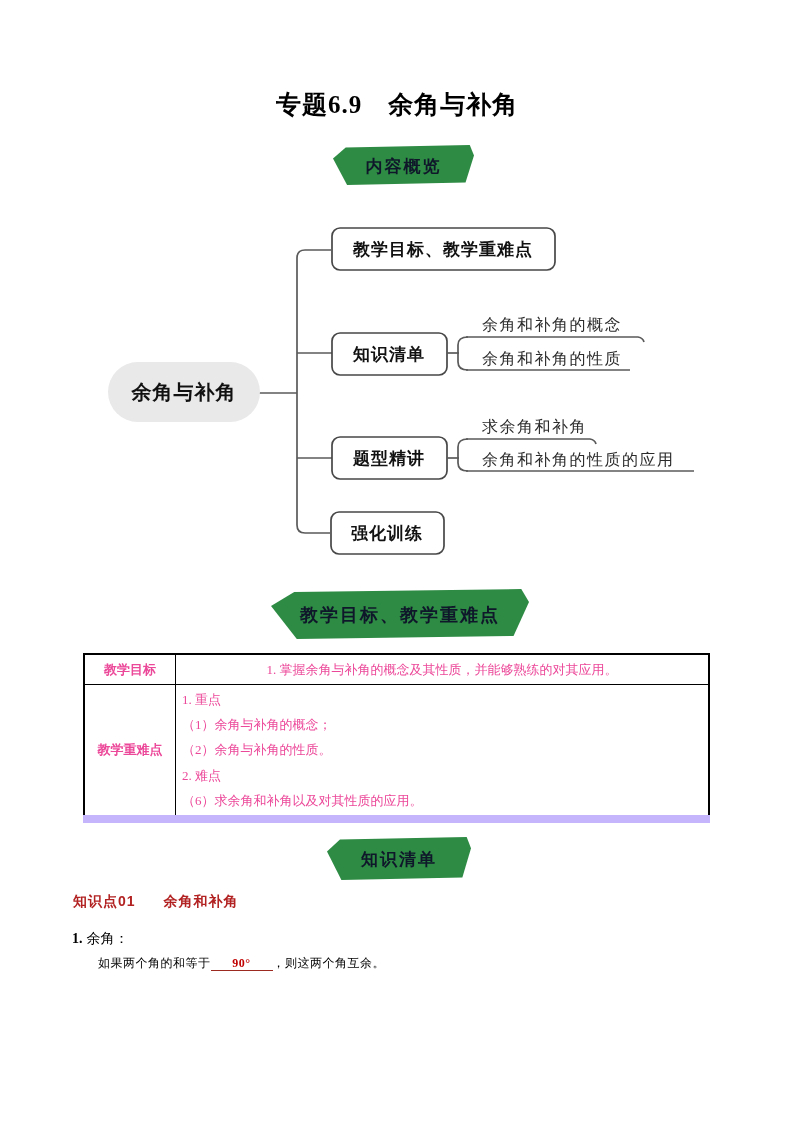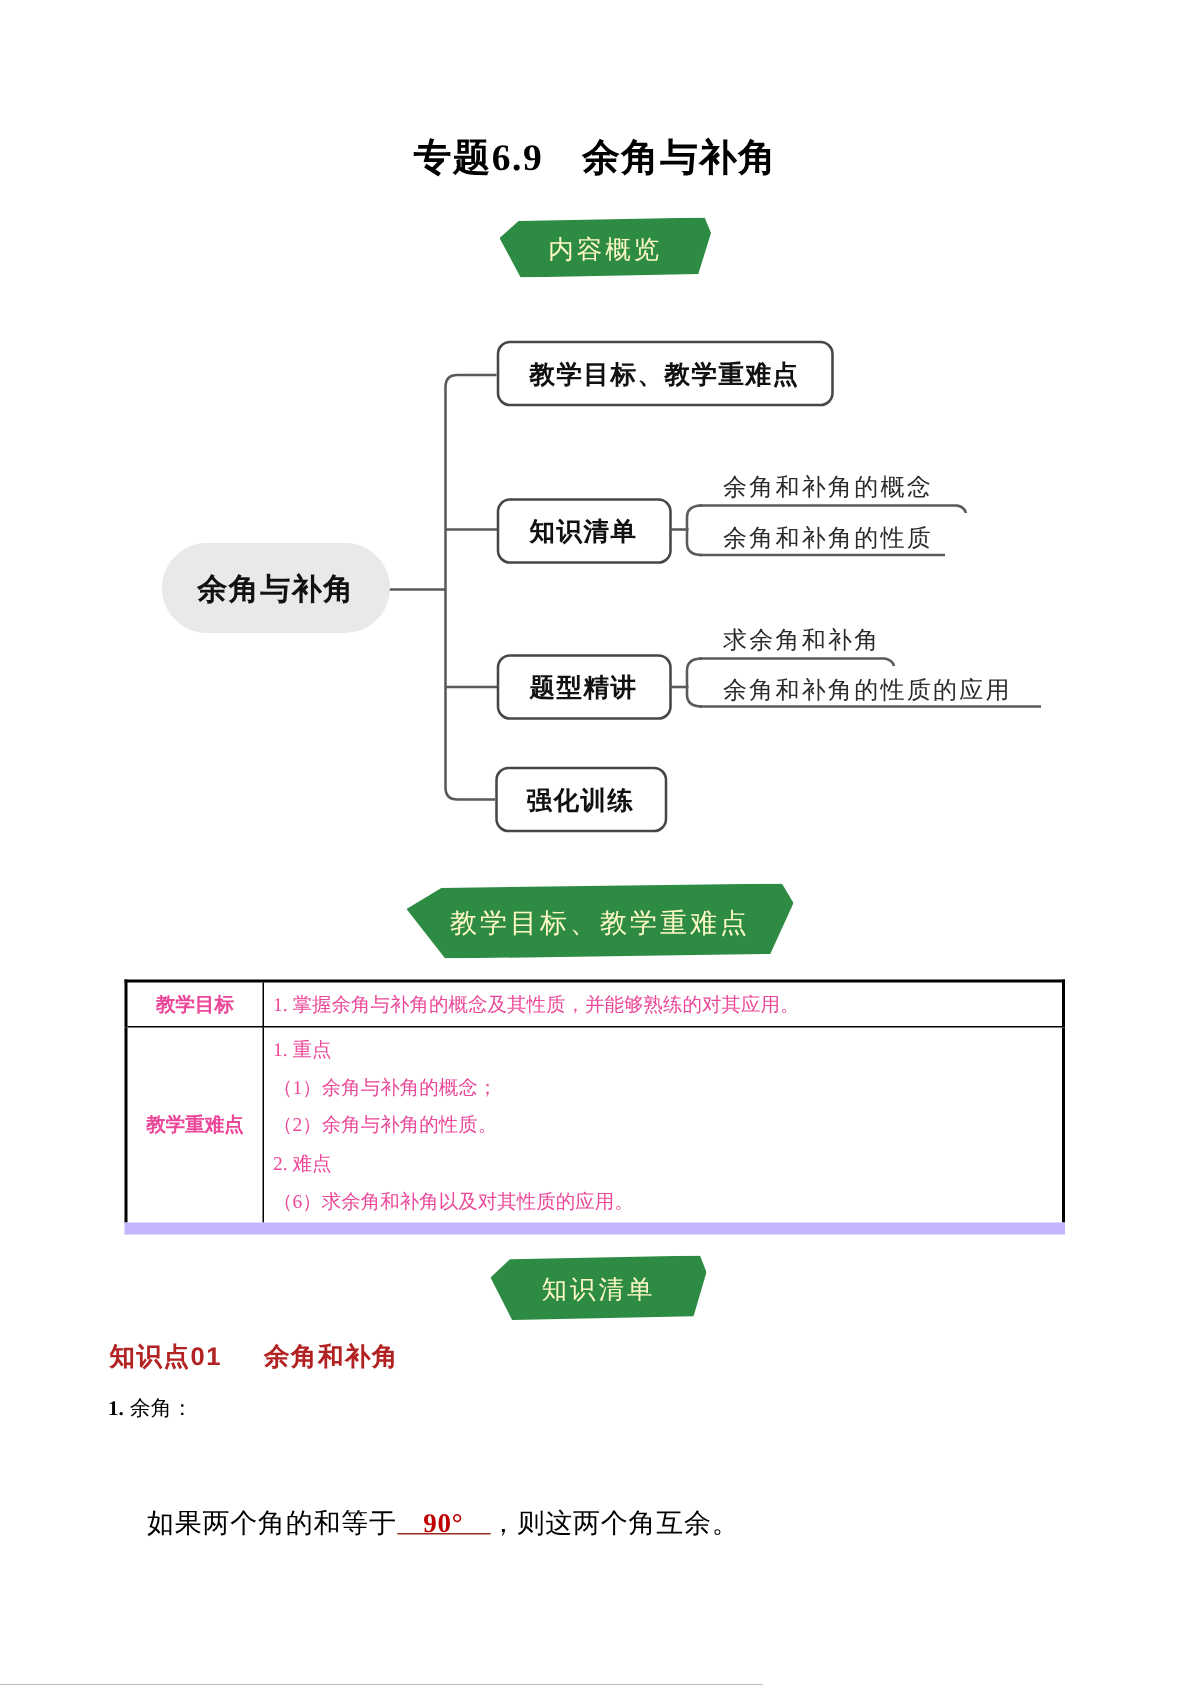--- a/index.html
+++ b/index.html
@@ -18,21 +18,21 @@
     margin:0;text-align:center;
     font-family:"Liberation Serif","DejaVu Serif",serif;
     font-size:25px;font-weight:700;color:#000;
     letter-spacing:1px;
   }
   
   .banner{
     position:absolute;
     display:flex;align-items:center;justify-content:center;
     background:#2e8b44;
-    color:#fef9c3;font-weight:400;
+    color:#0f172a;font-weight:700;
     clip-path:polygon(0% 34%, 9% 6%, 97% 0%, 100% 26%, 94% 94%, 10% 100%);
   }
   .banner span{transform:translateY(1px);letter-spacing:2px;}
   .banner-overview{left:333px;top:145px;width:141px;height:40px;font-size:17px;}
   .banner-objectives{left:271px;top:589px;width:258px;height:50px;font-size:18px;}
   .banner-knowledge{left:327px;top:837px;width:144px;height:43px;font-size:17px;}
   
   .mindmap{position:absolute;left:0;top:205px;}
   .mm-line{fill:none;stroke:#5a5a5a;stroke-width:1.7;}
   .mm-box{fill:#fff;stroke:#474747;stroke-width:1.7;}
@@ -50,38 +50,38 @@
   .obj-table td{border:1px solid #000;vertical-align:middle;padding:0;}
   .obj-table tr:first-child td{border-top:2px solid #000;}
   .obj-table tr:last-child td{border-bottom:8px solid #c4b5fd;}
   .obj-table td:first-child{border-left:2px solid #000;}
   .obj-table td:last-child{border-right:2px solid #000;}
   .obj-th{width:90px;text-align:center;font-weight:700;}
   .row-goal{height:29px;}
   .row-points{height:128px;}
   .cell-lines{padding:2px 6px;}
   .cell-lines div{line-height:25.2px;white-space:nowrap;}
-  .cell-single{padding:0 6px;line-height:29px;white-space:nowrap;}
+  .cell-single{padding:0 6px;line-height:29px;white-space:nowrap;text-align:center;}
   
   .kp-heading{
     position:absolute;left:73px;top:893px;
-    font-size:17px;font-weight:700;color:#b22222;
+    font-size:14px;font-weight:700;color:#b22222;
     letter-spacing:1px;
   }
   .kp-heading .kp-title{margin-left:28px;}
   .item-line{
     position:absolute;left:72px;top:930px;
     font-family:"Liberation Serif","DejaVu Serif",serif;
     font-size:14px;color:#000;
   }
   .item-line .num{font-weight:700;margin-right:4px;}
   .sentence{
     position:absolute;left:98px;top:955px;
     font-family:"Liberation Serif","DejaVu Serif",serif;
-    font-size:18px;color:#000;letter-spacing:0.5px;margin-top:48px;
+    font-size:12px;color:#000;letter-spacing:0.5px;
   }
   .blank{
     display:inline-block;width:62px;text-align:center;
     border-bottom:1.5px solid #9c2a21;
     color:#c00000;font-weight:700;
     line-height:14px;
   }
 </style>
 </head>
 <body>

